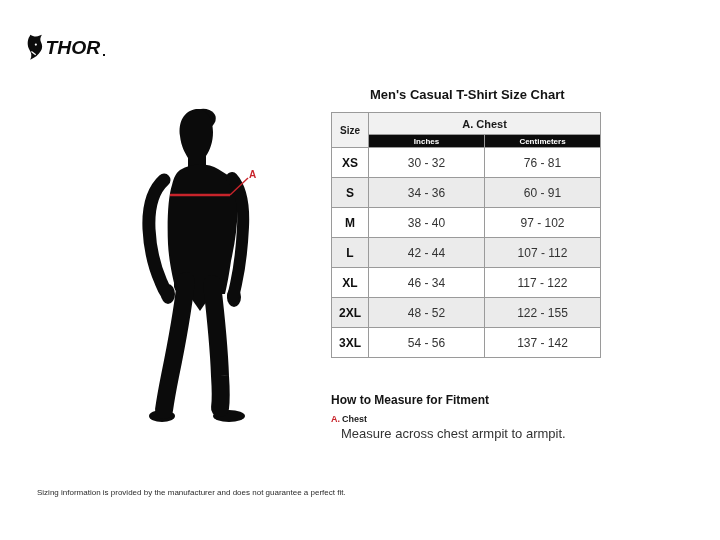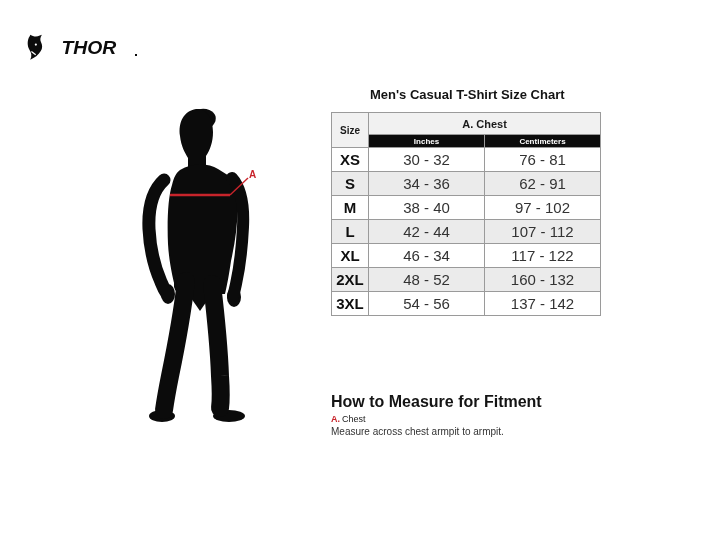--- a/index.html
+++ b/index.html
@@ -3,50 +3,50 @@
 <meta charset="utf-8">
 <style>
   * { margin:0; padding:0; box-sizing:border-box; }
   html,body { background:#ffffff; }
   #screen {
     position:relative; width:720px; height:540px; background:#ffffff;
     font-family:"Liberation Sans", sans-serif; overflow:hidden; color:#111;
   }
 
   
-  .logo { position:absolute; left:27px; top:34px; display:flex; align-items:center; gap:18px; }
+  .logo { position:absolute; left:27px; top:34px; display:flex; align-items:center; gap:2px; }
   .logo-icon { width:17px; height:27px; display:block; }
   .logo-text {
     font-weight:bold; font-style:italic; font-size:19px; letter-spacing:0px;
     color:#0c0c0c; transform:scaleX(1.02); line-height:27px;
   }
   .tm-dot { width:2px; height:2px; background:#0c0c0c; align-self:flex-end; margin:0 0 5px 1px; }
 
   
   .figure-wrap { position:absolute; left:120px; top:85px; width:210px; height:360px; }
 
   
   .chart-title { position:absolute; left:331px; top:87px; font-size:13px; font-weight:bold; color:#141414;padding-left:39px; }
 
   table.size-chart { position:absolute; left:331px; top:112px; width:270px; border-collapse:collapse; table-layout:fixed; }
   table.size-chart th, table.size-chart td { border:1px solid #9a9a9a; text-align:center; vertical-align:middle; padding:0; }
   .col-size { width:37px; }
   .col-unit { width:116px; }
   th.size-h { background:#f1f1f1; font-size:10px; font-weight:bold; color:#1a1a1a; }
   th.group-h { background:#f1f1f1; font-size:11px; font-weight:bold; color:#1a1a1a; height:22px; }
   th.unit-h { background:#0c0c0c; color:#ffffff; font-size:8px; font-weight:bold; height:13px;margin-top:24px; }
-  tbody td { height:24px; font-size:15px; color:#333333; background:#ffffff; }
+  tbody td { height:30px; font-size:12px; color:#333333; background:#ffffff; }
   tbody td.sz { font-weight:bold; color:#0f0f0f; }
   tbody tr.alt td { background:#ebebeb; }
 
-  .measure-heading { position:absolute; left:331px; top:393px; font-size:16px; font-weight:bold; color:#141414; }
+  .measure-heading { position:absolute; left:331px; top:393px; font-size:12px; font-weight:bold; color:#141414; }
   .measure-item { position:absolute; left:331px; top:414px; font-size:9px; }
   .measure-key { color:#c8242b; font-weight:bold; }
-  .measure-label { color:#1a1a1a; font-weight:normal; margin-left:2px; }
-  .measure-desc { position:absolute; left:331px; top:426px; font-size:10px; color:#333333; }
+  .measure-label { color:#1a1a1a; font-weight:bold; margin-left:2px; }
+  .measure-desc { position:absolute; left:341px; top:426px; font-size:13px; color:#333333; }
 
   .disclaimer { position:absolute; left:37px; top:488px; font-size:8px; color:#2b2b2b; line-height:9.5px; }
 </style>
 </head>
 <body>
 
 <div id="screen">
 
   <div class="logo">
     <svg class="logo-icon" viewBox="0 0 20 30" xmlns="http://www.w3.org/2000/svg">
@@ -103,52 +103,53 @@
     </thead>
     <tbody>
       <tr>
         <td class="sz">XS</td>
         <td>30 - 32</td>
         <td>76 - 81</td>
       </tr>
       <tr class="alt">
         <td class="sz">S</td>
         <td>34 - 36</td>
-        <td>62 - 91</td>
+        <td>60 - 91</td>
       </tr>
       <tr>
         <td class="sz">M</td>
         <td>38 - 40</td>
         <td>97 - 102</td>
       </tr>
       <tr class="alt">
         <td class="sz">L</td>
         <td>42 - 44</td>
         <td>107 - 112</td>
       </tr>
       <tr>
         <td class="sz">XL</td>
         <td>46 - 34</td>
         <td>117 - 122</td>
       </tr>
       <tr class="alt">
         <td class="sz">2XL</td>
         <td>48 - 52</td>
-        <td>160 - 132</td>
+        <td>122 - 155</td>
       </tr>
       <tr>
         <td class="sz">3XL</td>
         <td>54 - 56</td>
         <td>137 - 142</td>
       </tr>
     </tbody>
   </table>
 
   <div class="measure-heading">How to Measure for Fitment</div>
   <div class="measure-item">
     <span class="measure-key">A.</span><span class="measure-label">Chest</span>
   </div>
   <div class="measure-desc">Measure across chest armpit to armpit.</div>
 
   <div class="disclaimer">
+    <div>Sizing information is provided by the manufacturer and does not guarantee a perfect fit.</div>
   </div>
 
 </div>
 
 </body></html>

